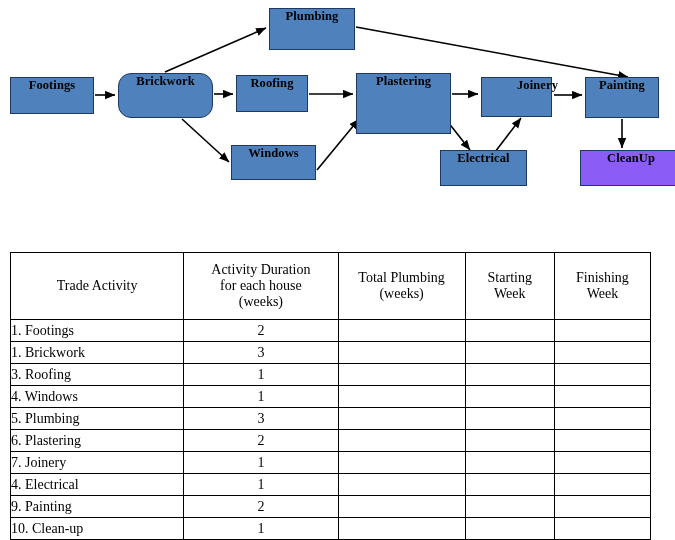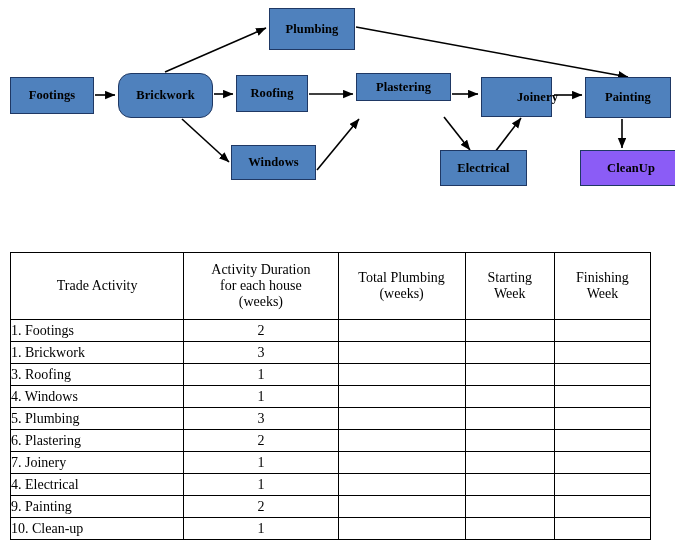--- a/index.html
+++ b/index.html
@@ -31,21 +31,21 @@
     width: 675px;
     height: 225px;
     pointer-events: none;
   }
   .node {
     position: absolute;
     background: #4F81BD;
     border: 1px solid #1F3864;
     box-sizing: border-box;
     display: flex;
-    align-items: center;
+    align-items: flex-start;
     justify-content: center;
     color: #000000;
     font-family: "Liberation Serif", serif;
     font-weight: bold;
     font-size: 12.5px;
     letter-spacing: 0.1px;
     white-space: nowrap;
     z-index: 2;
   }
 
@@ -131,30 +131,30 @@
         </div>
         <div class="node" style="left: 236px; top: 75px; width: 72px; height: 37px; background: rgb(79, 129, 189); border-color: rgb(31, 56, 100);">
           <span>Roofing</span>
         </div>
         <div class="node" style="left: 269px; top: 8px; width: 86px; height: 42px; background: rgb(79, 129, 189); border-color: rgb(31, 56, 100);">
           <span>Plumbing</span>
         </div>
         <div class="node" style="left: 231px; top: 145px; width: 85px; height: 35px; background: rgb(79, 129, 189); border-color: rgb(31, 56, 100);">
           <span>Windows</span>
         </div>
-        <div class="node" style="left: 356px; top: 73px; width: 95px; height: 28px; background: rgb(79, 129, 189); border-color: rgb(31, 56, 100);">
+        <div class="node" style="left: 356px; top: 73px; width: 95px; height: 61px; background: rgb(79, 129, 189); border-color: rgb(31, 56, 100);">
           <span>Plastering</span>
         </div>
         <div class="node" style="left: 440px; top: 150px; width: 87px; height: 36px; background: rgb(79, 129, 189); border-color: rgb(31, 56, 100);">
           <span>Electrical</span>
         </div>
         <div class="node" style="left: 481px; top: 77px; width: 71px; height: 40px; background: rgb(79, 129, 189); border-color: rgb(31, 56, 100); padding-left: 42px;">
           <span>Joinery</span>
         </div>
-        <div class="node" style="left: 585px; top: 77px; width: 86px; height: 41px; background: rgb(79, 129, 189); border-color: rgb(31, 56, 100);">
+        <div class="node" style="left: 585px; top: 77px; width: 74px; height: 41px; background: rgb(79, 129, 189); border-color: rgb(31, 56, 100);">
           <span>Painting</span>
         </div>
         <div class="node" style="left: 580px; top: 150px; width: 102px; height: 36px; background: #8b5cf6; border-color: rgb(31, 56, 100);">
           <span>CleanUp</span>
         </div>
       </div>
   </div>
 
   <table id="activity-table">
     <colgroup>

